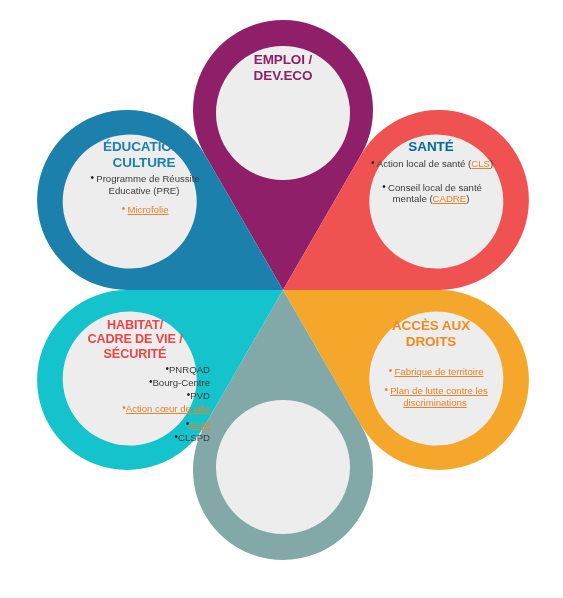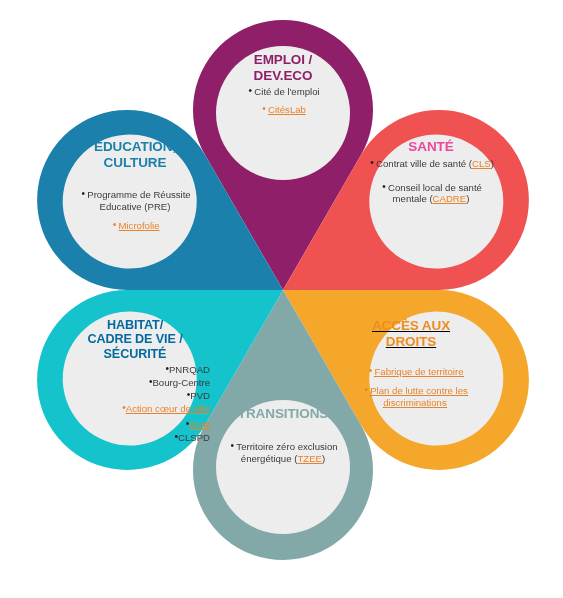--- a/index.html
+++ b/index.html
@@ -79,27 +79,27 @@
   .dk {
     color: #3b3b3b;
   }
   .dot.dk { color: #1c1c1c; }
   .dot.or { color: #E8832B; }
 
   
   
   #c-emploi   { left: 216px; top:  46px; }
   
-  #c-education{ left:  68px; top: 133px; gap: 16px; }
+  #c-education{ left:  77px; top: 133px; }
   
   #c-sante    { left: 364px; top: 133px; }
   
   #c-habitat  { left:  68px; top: 312px; }
   
-  #c-acces    { left: 344px; top: 312px; text-decoration: underline; }
+  #c-acces    { left: 364px; top: 312px; }
   
   #c-transitions { left: 216px; top: 400px; }
 
   
   #c-emploi ul.bullets li + li { margin-top: 6px; }
   #c-sante  ul.bullets li + li { margin-top: 12px; }
   #c-acces  ul.bullets li + li { margin-top: 7px; }
   #c-education ul.bullets li + li { margin-top: 7px; }
   #c-acces ul.bullets { margin-top: 14px; }
   #c-transitions ul.bullets { margin-top: 16px; }
@@ -149,56 +149,50 @@
     <g transform="translate(283,290) rotate(300)">
       <use href="#pin-shape" fill="#1B80AC"></use>
       <circle cx="0" cy="-177" r="67" fill="#EDEDED"></circle>
     </g>
   </svg>
 
   <div class="petal-content" id="c-emploi">
     <div class="petal-title" style="color:#8E1F68;">EMPLOI /
 DEV.ECO</div>
     <ul class="bullets">
-      <li>
-        <span class="dot dk">•</span><span class="txt dk">Cité de l'emploi</span>
-      </li>
-      <li>
-        <span class="dot or">•</span><a class="txt lk" href="#">CitésLab</a>
-      </li>
     </ul>
   </div>
 
   <div class="petal-content" id="c-education">
     <div class="petal-title" style="color:#1B80AC;">ÉDUCATION,
 CULTURE</div>
     <ul class="bullets">
       <li>
         <span class="dot dk">•</span><span class="txt dk">Programme de Réussite Educative (PRE)</span>
       </li>
       <li class="sub">
         <span class="dot or">•</span><a class="txt lk" href="#">Microfolie</a>
       </li>
     </ul>
   </div>
 
   <div class="petal-content" id="c-sante">
-    <div class="petal-title" style="color:#ec4899;">SANTÉ</div>
+    <div class="petal-title" style="color:#0369a1;">SANTÉ</div>
     <ul class="bullets">
       <li>
-        <span class="dot dk">•</span><span class="txt dk">Contrat ville de santé (</span><a class="lk" href="#">CLS</a><span class="dk">)</span>
+        <span class="dot dk">•</span><span class="txt dk">Action local de santé (</span><a class="lk" href="#">CLS</a><span class="dk">)</span>
       </li>
       <li>
         <span class="dot dk">•</span><span class="txt dk">Conseil local de santé mentale (</span><a class="lk" href="#">CADRE</a><span class="dk">)</span>
       </li>
     </ul>
   </div>
 
   <div class="petal-content" id="c-habitat">
-    <div class="petal-title small" style="color:#0369a1;">HABITAT/
+    <div class="petal-title small" style="color:#ef4444;">HABITAT/
 CADRE DE VIE /
 SÉCURITÉ</div>
     <ul class="bullets" style="text-align:right; padding-left:16px;">
       <li>
         <span class="dot dk">•</span><span class="txt dk">PNRQAD</span>
       </li>
       <li>
         <span class="dot dk">•</span><span class="txt dk">Bourg-Centre</span>
       </li>
       <li>
@@ -222,22 +216,14 @@
     <ul class="bullets" style="text-align:center; padding-left:8px;">
       <li>
         <span class="dot or">•</span><a class="txt lk" href="#">Fabrique de territoire</a>
       </li>
       <li>
         <span class="dot or">•</span><a class="txt lk" href="#">Plan de lutte contre les discriminations</a>
       </li>
     </ul>
   </div>
 
-  <div class="petal-content" id="c-transitions">
-    <div class="petal-title" style="color:#82A9A8;">TRANSITIONS</div>
-    <ul class="bullets">
-      <li>
-        <span class="dot dk">•</span><span class="txt dk">Territoire zéro exclusion énergétique (</span><a class="lk" href="#">TZEE</a><span class="dk">)</span>
-      </li>
-    </ul>
-  </div>
 
 </div>
 
 </body></html>

